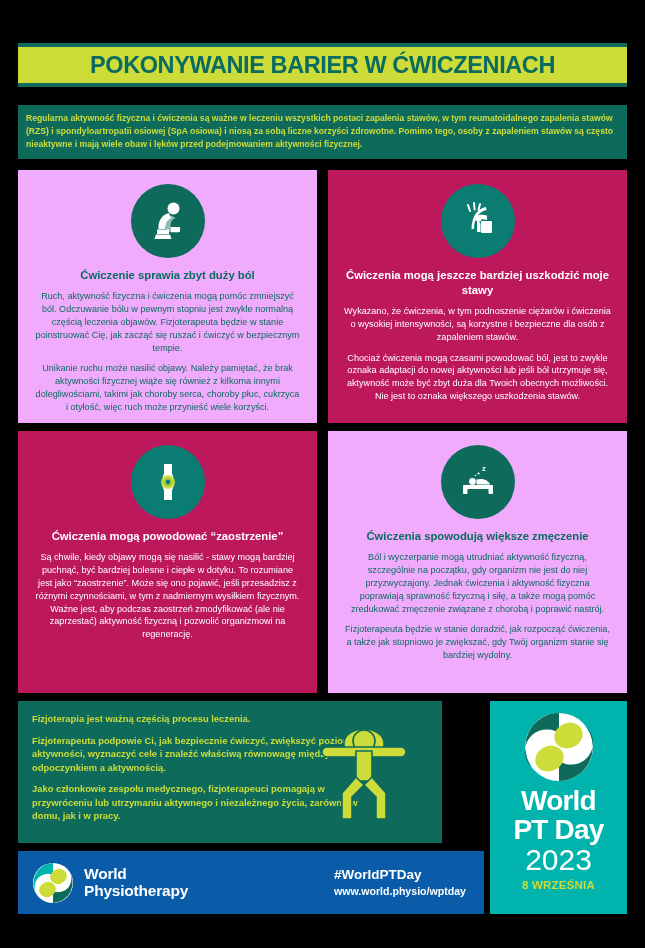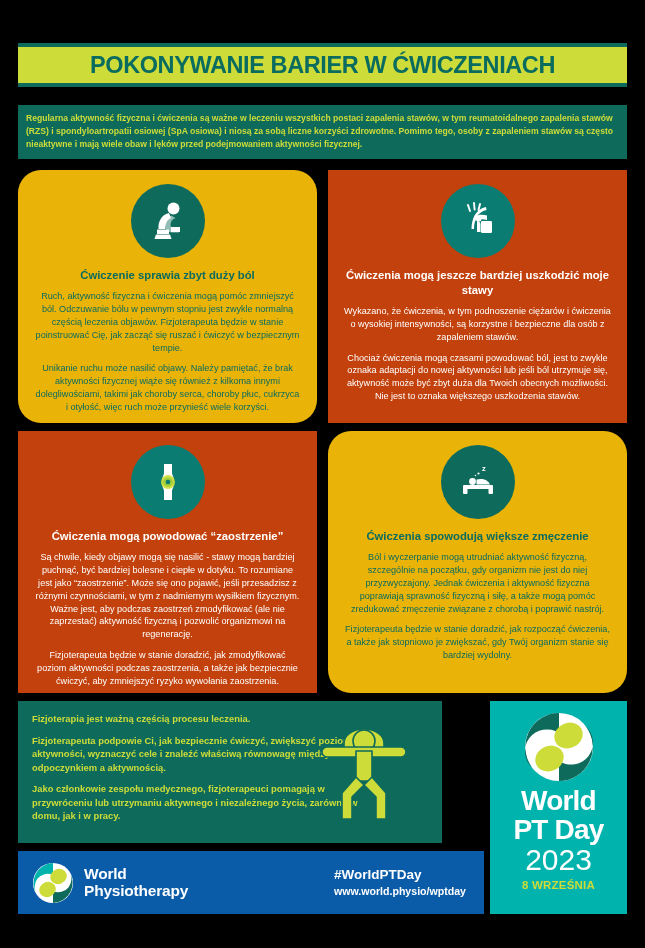--- a/index.html
+++ b/index.html
@@ -37,22 +37,22 @@
   }
 
   
   .grid {
     position:absolute; left:18px; top:170px; width:609px; height:523px;
     display:grid; grid-template-columns:299px 299px; grid-template-rows:253px 262px;
     column-gap:11px; row-gap:8px;
   }
   .card { padding:14px 16px 10px 16px; text-align:center; display:flex;
           flex-direction:column; align-items:center; }
-  .card.lime { background:#eab308;border-radius:23px; }
-  .card.teal { background:#c2410c; }
+  .card.lime { background:#f0abfc; }
+  .card.teal { background:#be185d; }
 
   .icon-circle {
     width:74px; height:74px; border-radius:50%; background:#0e6b5c;
     display:flex; align-items:center; justify-content:center; margin-bottom:10px;
     flex:none;
   }
   .card.teal .icon-circle { background:#0b7c72; }
 
   .card-title { font-weight:bold; font-size:11.3px; line-height:1.32; margin-bottom:7px; }
   .card.lime .card-title { color:#0a6b5f; }
@@ -163,21 +163,20 @@
           <path d="M19 5 L27 5 L27 14 C27 16 28.5 17 28.5 19.5 C28.5 22.5 26 24 23 24 C20 24 17.5 22.5 17.5 19.5 C17.5 17 19 16 19 14 Z"></path>
           <path d="M23 22 C26 22 28.5 23.5 28.5 26.5 C28.5 29 27 30 27 32 L27 41 L19 41 L19 32 C19 30 17.5 29 17.5 26.5 C17.5 23.5 20 22 23 22 Z"></path>
         </g>
         <circle cx="23" cy="23" r="7" fill="#cddc39" opacity="0.92"></circle>
         <circle cx="23" cy="23" r="4.6" fill="#9ccc3c"></circle>
         <circle cx="23" cy="23" r="2.3" fill="#0b7c72"></circle>
       </svg>
     </div>
     <div class="card-title">Ćwiczenia mogą powodować “zaostrzenie”</div>
     <div class="card-para">Są chwile, kiedy objawy mogą się nasilić - stawy mogą bardziej puchnąć, być bardziej bolesne i ciepłe w dotyku. To rozumiane jest jako “zaostrzenie”. Może się ono pojawić, jeśli przesadzisz z różnymi czynnościami, w tym z nadmiernym wysiłkiem fizycznym. Ważne jest, aby podczas zaostrzeń zmodyfikować (ale nie zaprzestać) aktywność fizyczną i pozwolić organizmowi na regenerację.</div>
-    <div class="card-para">Fizjoterapeuta będzie w stanie doradzić, jak zmodyfikować poziom aktywności podczas zaostrzenia, a także jak bezpiecznie ćwiczyć, aby zmniejszyć ryzyko wywołania zaostrzenia.</div>
   </div>
 
   <div class="card lime">
     <div class="icon-circle">
       <svg width="46" height="46" viewBox="0 0 46 46">
         <g fill="#ffffff">
           <text x="27" y="12" font-family="Liberation Sans, sans-serif" font-size="7.5" font-weight="bold" fill="#ffffff">z</text>
           <circle cx="23.5" cy="14.5" r="1.1"></circle>
           <circle cx="20.5" cy="16.5" r="0.8"></circle>
           <circle cx="17.5" cy="22.5" r="3.4"></circle>

